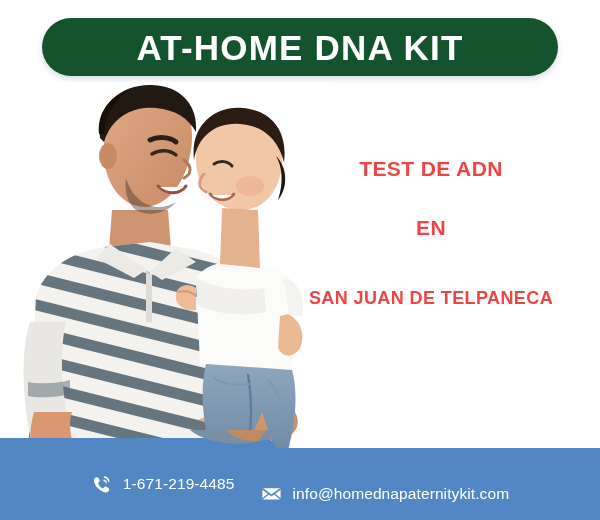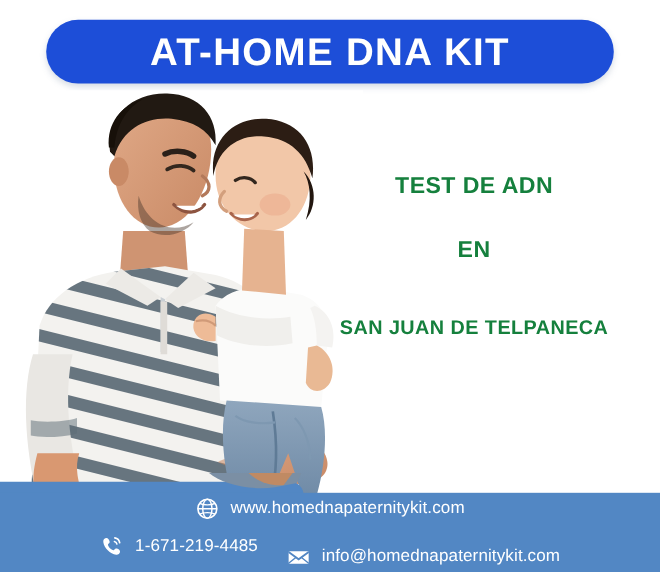--- a/index.html
+++ b/index.html
@@ -18,21 +18,21 @@
     overflow: hidden;
   }
 
   
   .banner {
     position: absolute;
     left: 42px;
     top: 18px;
     width: 516px;
     height: 58px;
-    background: #1d4ed8;
+    background: #14532d;
     border-radius: 29px;
     box-shadow: 0 3px 6px rgba(120,140,165,0.30);
     display: flex;
     align-items: center;
     justify-content: center;
   }
   .banner-title {
     color: #ffffff;
     font-size: 35px;
     font-weight: bold;
@@ -52,21 +52,21 @@
   }
   .photo svg { display: block; }
 
   
   .headline {
     position: absolute;
     left: 262px;
     top: 158px;
     width: 338px;
     text-align: center;
-    color: #15803d;
+    color: #ef4444;
   }
   .headline .line {
     font-size: 21px;
     font-weight: bold;
     letter-spacing: 0.4px;
     line-height: 1;
     white-space: nowrap;
   }
   .headline .l1 { margin-bottom: 38px; }
   .headline .l2 { margin-bottom: 51px; }
@@ -281,34 +281,20 @@
     <div class="line l1">TEST DE ADN</div>
     <div class="line l2">EN</div>
     <div class="line l3">SAN JUAN DE TELPANECA</div>
   </div>
 
   <div class="footer-step"></div>
   <div class="footer-band"></div>
 
   <div class="footer-rows">
 
-    <div class="frow">
-      <div class="item">
-        <span class="ficon">
-          <svg width="21" height="21" viewBox="0 0 21 21" aria-hidden="true">
-            <circle cx="10.5" cy="10.5" r="8.6" fill="none" stroke="#ffffff" stroke-width="1.5"></circle>
-            <ellipse cx="10.5" cy="10.5" rx="4.2" ry="8.6" fill="none" stroke="#ffffff" stroke-width="1.3"></ellipse>
-            <line x1="2" y1="10.5" x2="19" y2="10.5" stroke="#ffffff" stroke-width="1.3"></line>
-            <path d="M3.6 5.6 C6.6 7.4 14.4 7.4 17.4 5.6" fill="none" stroke="#ffffff" stroke-width="1.2"></path>
-            <path d="M3.6 15.4 C6.6 13.6 14.4 13.6 17.4 15.4" fill="none" stroke="#ffffff" stroke-width="1.2"></path>
-          </svg>
-        </span>
-        <span class="ftext">www.homednapaternitykit.com</span>
-      </div>
-    </div>
 
     <div class="frow">
       <div class="item">
         <span class="ficon">
           <svg width="21" height="21" viewBox="0 0 21 21" aria-hidden="true">
             <path d="M5.4 3.2 C7.1 3.0 8.0 4.4 8.6 6.0 C9.0 7.2 8.3 7.8 7.5 8.4
                      C7.1 8.7 7.0 9.2 7.3 9.9 C8.1 11.7 9.6 13.2 11.4 14.0
                      C12.1 14.3 12.6 14.2 12.9 13.8 C13.5 13.0 14.1 12.3 15.3 12.7
                      C16.9 13.3 18.3 14.2 18.1 15.9 C17.9 17.5 16.3 18.6 14.6 18.4
                      C9.2 17.7 3.6 12.1 2.9 6.7 C2.7 5.0 3.8 3.4 5.4 3.2 Z" fill="#ffffff"></path>

